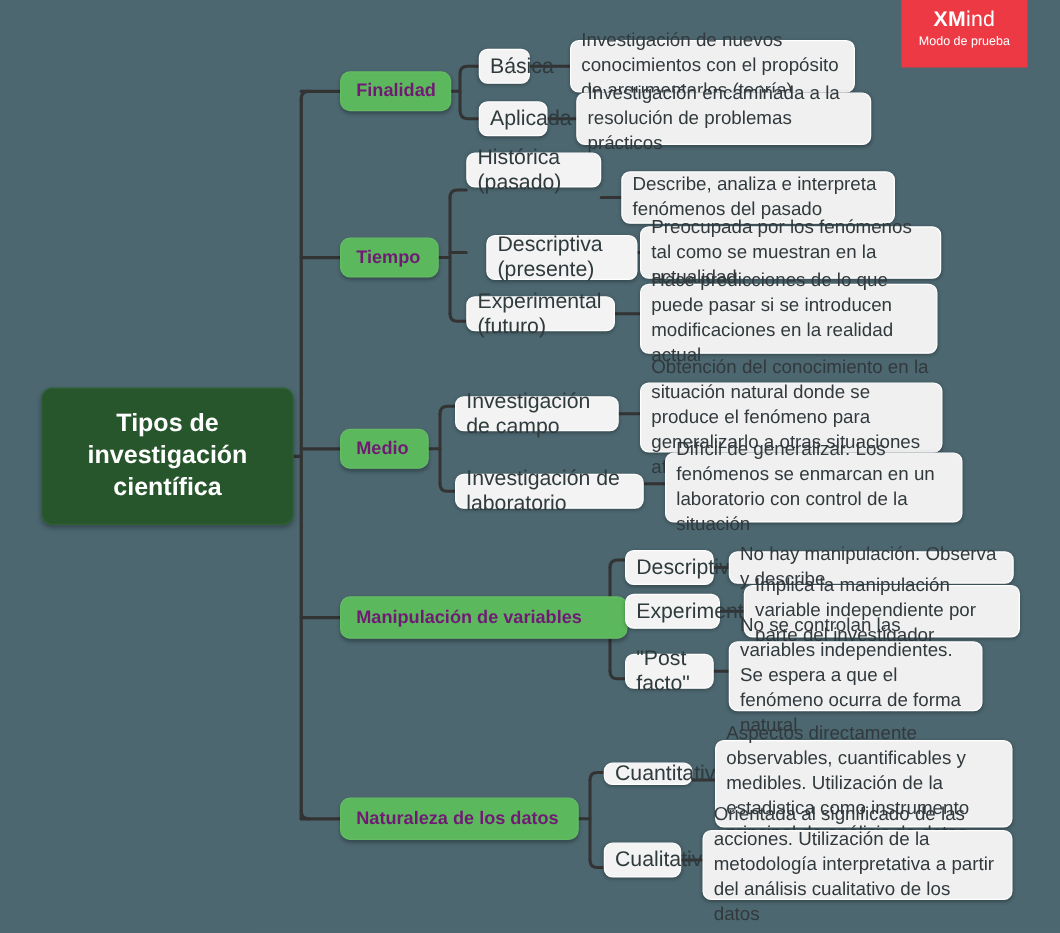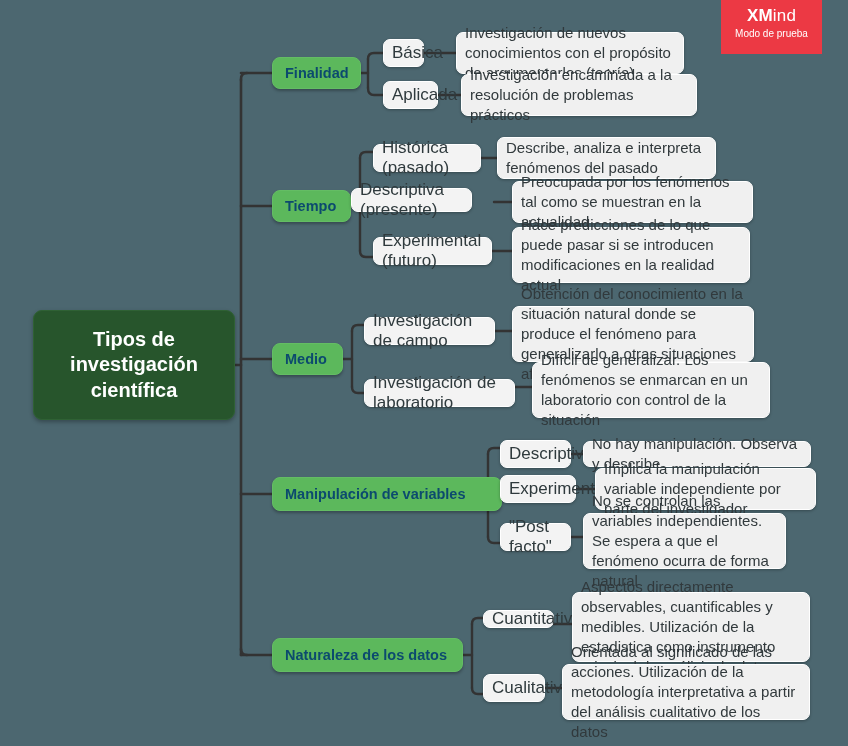--- a/index.html
+++ b/index.html
@@ -47,21 +47,21 @@
     text-align: center;
     justify-content: center;
     padding: 20px 10px;
     box-shadow: 0 2px 4px rgba(0,0,0,.30);
     border: 1px solid #2f6134;
   }
 
   
   .branch {
     background: #5cb85c;
-    color: #0c4a6e;
+    color: #701a75;
     border-radius: 8px;
     font-size: 14.5px;
     font-weight: bold;
     justify-content: center;
     padding: 6px 12px;
     box-shadow: 0 2px 3px rgba(0,0,0,.28);
     border: 1px solid #64bd64;
   }
 
   
@@ -206,27 +206,27 @@
   <div class="node sub" style="left:383px; top:81px; width:55px; height:28px;">
     <span>Aplicada</span>
   </div>
   <div class="node desc" style="left:461px; top:74px; width:236px; height:42px;align-items:center;">
     <span>Investigación encaminada a la resolución de problemas prácticos</span>
   </div>
 
   <div class="node branch" style="left:272px; top:190px; width:79px; height:32px;">
     <span>Tiempo</span>
   </div>
-  <div class="node sub" style="left:373px; top:144px; width:108px; height:28px;">
+  <div class="node sub" style="left:373px; top:122px; width:108px; height:28px;">
     <span>Histórica (pasado)</span>
   </div>
   <div class="node desc" style="left:497px; top:137px; width:219px; height:42px;">
     <span>Describe, analiza e interpreta fenómenos del pasado</span>
   </div>
-  <div class="node sub" style="left:351px; top:188px; width:121px; height:24px;">
+  <div class="node sub" style="left:389px; top:188px; width:121px; height:36px;">
     <span>Descriptiva (presente)</span>
   </div>
   <div class="node desc" style="left:512px; top:181px; width:241px; height:42px;">
     <span>Preocupada por los fenómenos tal como se muestran en la actualidad</span>
   </div>
   <div class="node sub" style="left:373px; top:237px; width:119px; height:28px;">
     <span>Experimental (futuro)</span>
   </div>
   <div class="node desc" style="left:512px; top:227px; width:238px; height:56px;">
     <span>Hace predicciones de lo que puede pasar si se introducen modificaciones en la realidad actual</span>

